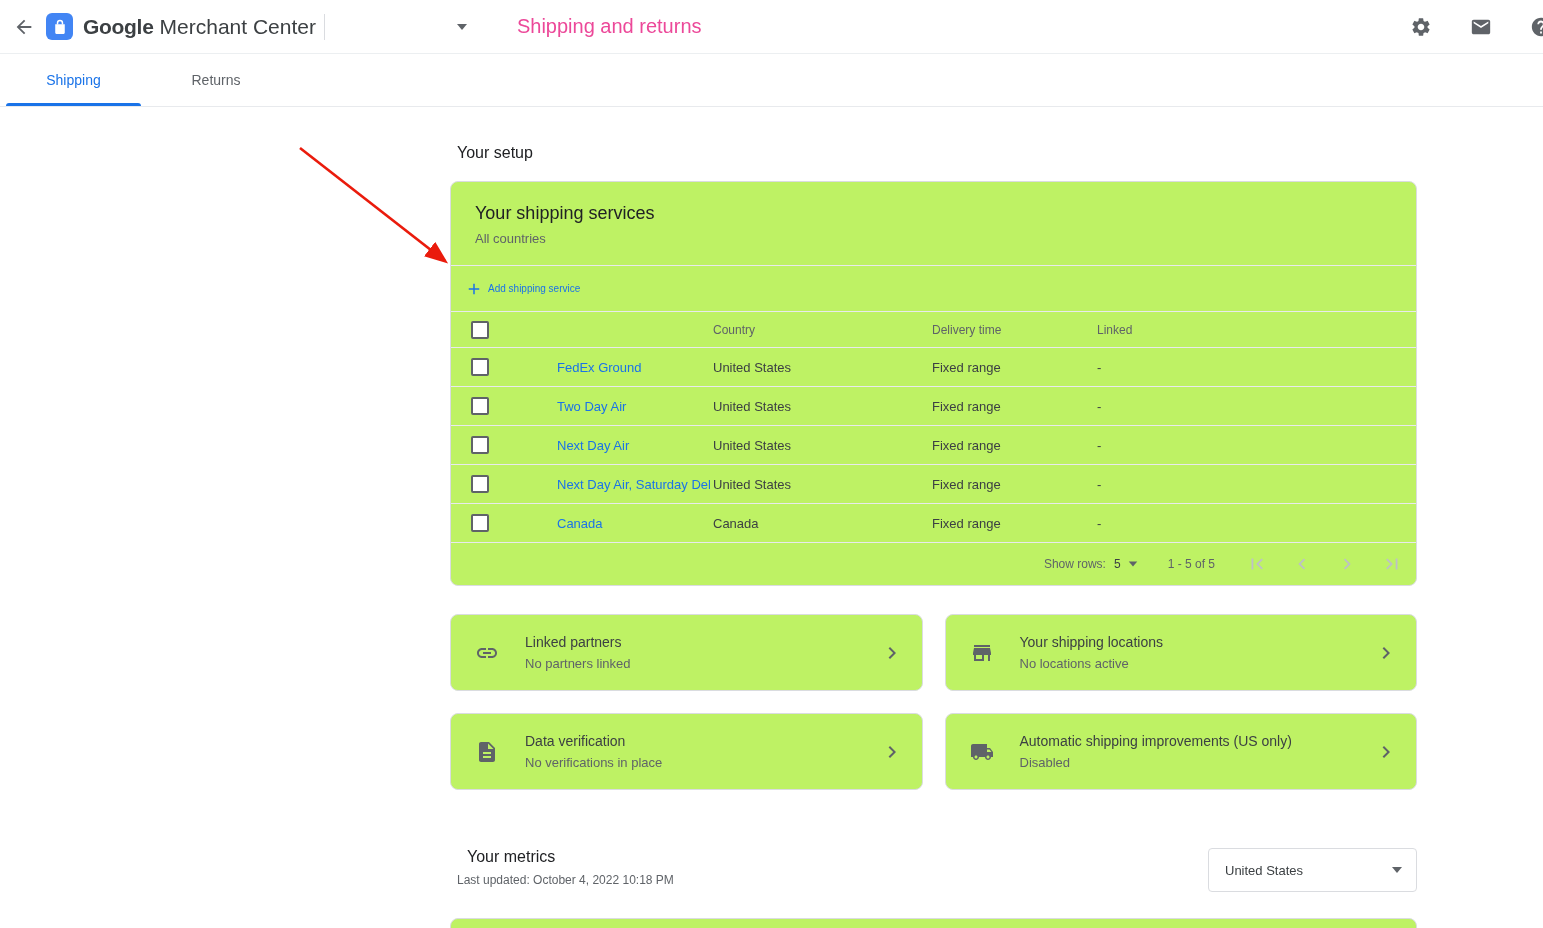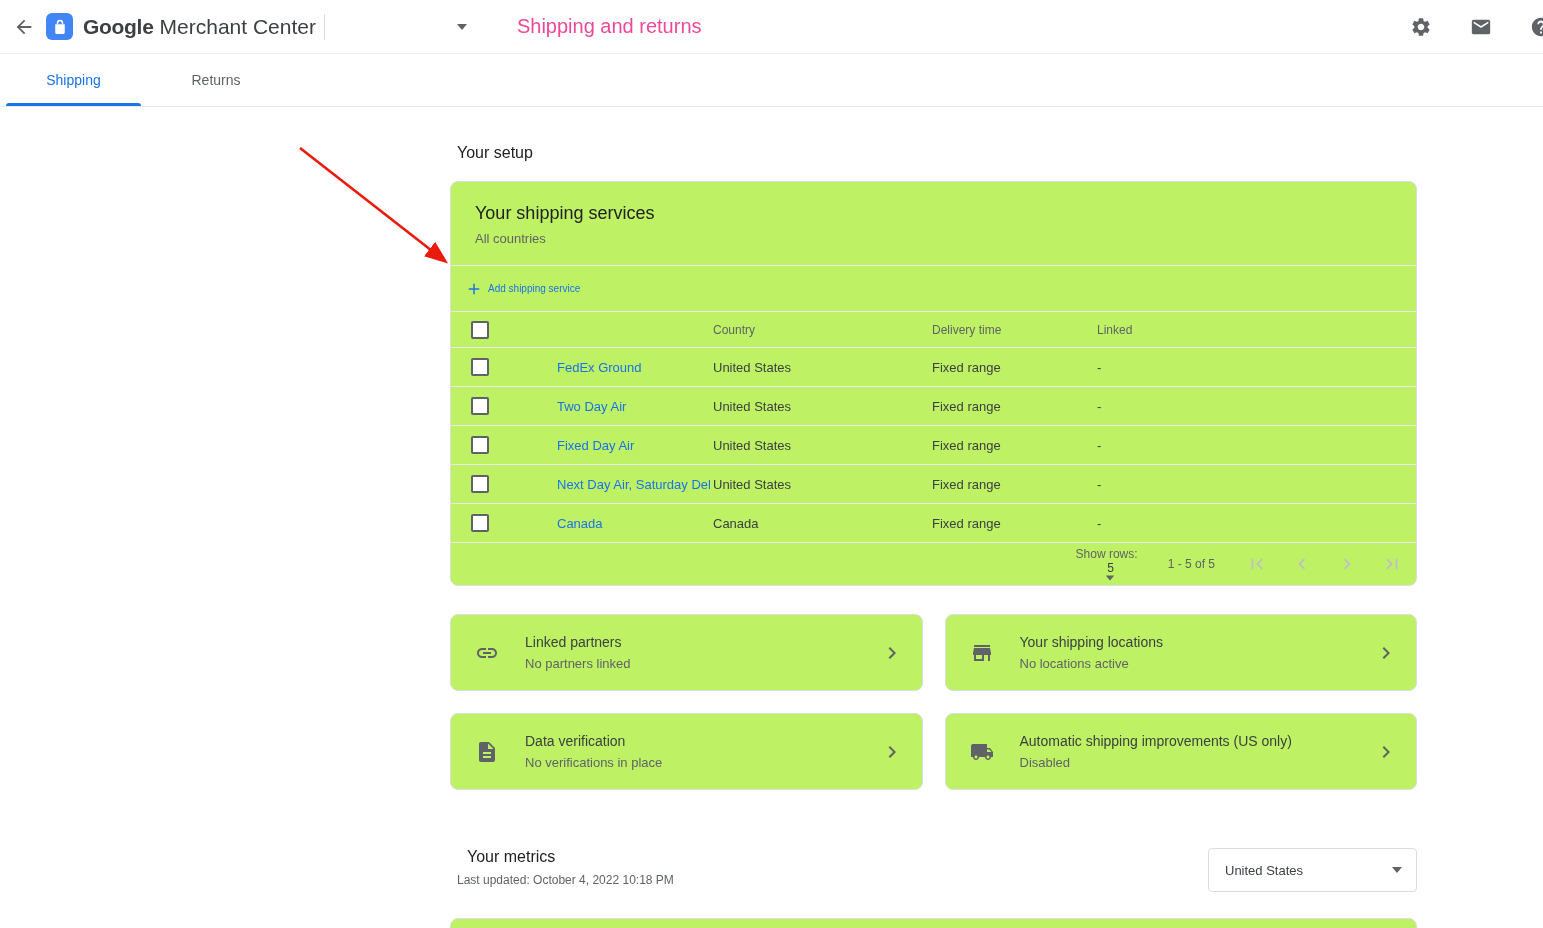--- a/index.html
+++ b/index.html
@@ -56,21 +56,21 @@
   .cell-check { padding-left:20px; display:flex; align-items:center; }
   .checkbox { width:18px; height:18px; border:2px solid #5f6368; border-radius:2px;
     background:#fff; cursor:pointer; display:inline-block; }
   .status-dot { width:10px; height:10px; border-radius:50%; background:#1e8e3e; }
   .hcell { font-size:12px; color:#5f6368; }
   .cell { font-size:13px; color:#3c4043; }
   .cell-name a { color:#1a73e8; font-size:13px; text-decoration:none; cursor:pointer; }
 
   .table-footer { display:flex; align-items:center; justify-content:flex-end;
     height:42px; padding-right:10px; }
-  .show-rows { display:flex; align-items:center; font-size:12px; color:#5f6368; cursor:pointer;flex-direction:column; }
+  .show-rows { display:flex; align-items:center; font-size:12px; color:#5f6368; cursor:pointer; }
   .show-rows .val { margin-left:8px; color:#3c4043; }
   .show-rows .caret-down { margin-left:7px; transform:scale(0.85); }
   .range { font-size:12px; color:#5f6368; margin-left:30px; }
   .pager { display:flex; align-items:center; margin-left:28px; gap:17px; }
   .pager .icon-btn { width:28px; height:28px; }
   .pager svg { width:22px; height:22px; fill:#bdc1c6; }
 
   .cards-grid { display:grid; grid-template-columns:1fr 1fr; gap:22px; margin-top:28px; }
   .info-card { display:flex; align-items:center; min-height:77px; padding:0 18px 0 24px; cursor:pointer; }
   .info-icon { width:24px; height:24px; margin-right:26px; flex:0 0 auto; }
@@ -202,21 +202,21 @@
           <div class="cell-name"><a>Two Day Air</a></div>
           <div class="cell">United States</div>
           <div class="cell">Fixed range</div>
           <div class="cell">-</div>
         </div>
         <div class="t-row">
           <div class="cell-check">
               <span class="checkbox"></span>
             </div>
           <div><span class="status-dot"></span></div>
-          <div class="cell-name"><a>Fixed Day Air</a></div>
+          <div class="cell-name"><a>Next Day Air</a></div>
           <div class="cell">United States</div>
           <div class="cell">Fixed range</div>
           <div class="cell">-</div>
         </div>
         <div class="t-row">
           <div class="cell-check">
               <span class="checkbox"></span>
             </div>
           <div><span class="status-dot"></span></div>
           <div class="cell-name"><a>Next Day Air, Saturday Del</a></div>

